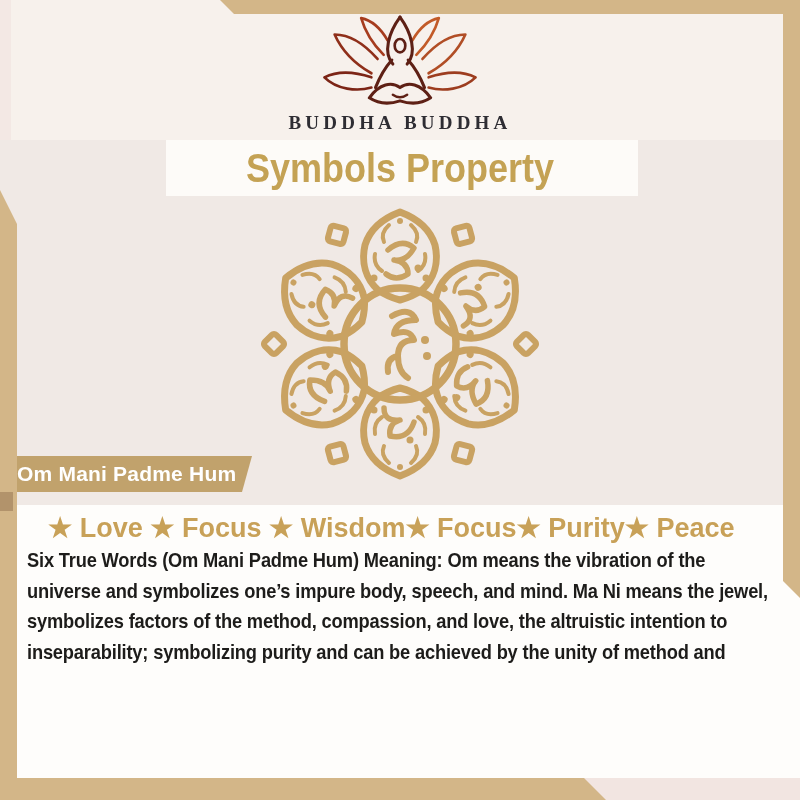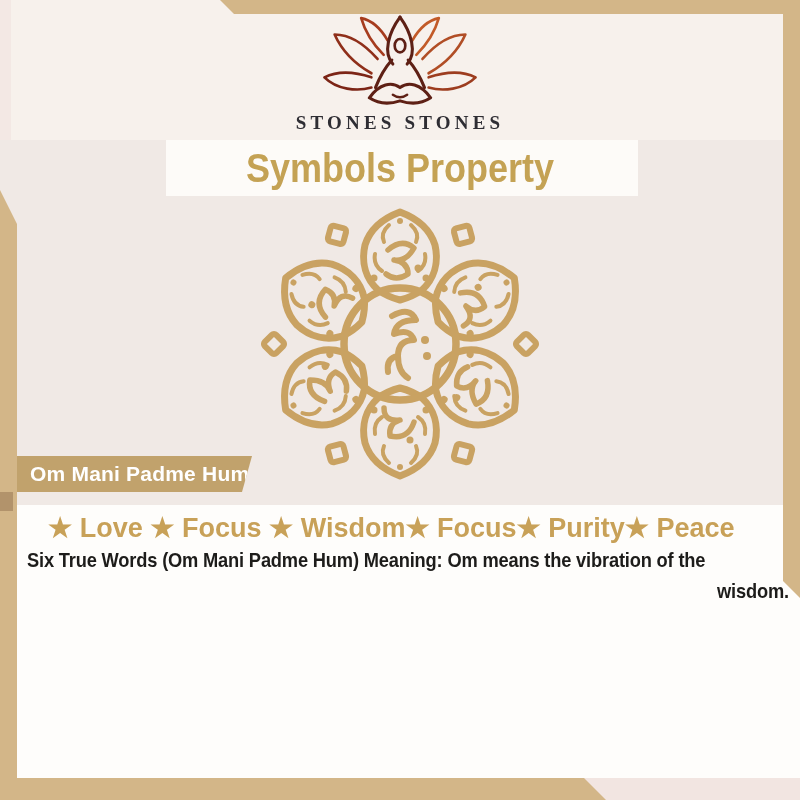--- a/index.html
+++ b/index.html
@@ -31,29 +31,29 @@
     text-align:center;font-family:"Liberation Serif",serif;font-weight:600;
     font-size:19px;letter-spacing:4.2px;color:#2e2d33;}
   #page-title{left:0;top:140px;width:800px;height:56px;line-height:56px;
     text-align:center;font-weight:bold;font-size:40px;color:#c4a254;
     transform:scaleX(.9);}
   
   #mandala{left:252px;top:204px;width:296px;height:281px;}
   
   #om-banner{left:17px;top:456px;width:236px;height:36px;background:#c1a26c;
     clip-path:polygon(0 0,235px 0,225px 36px,0 36px);
-    line-height:36px;padding-left:13px;box-sizing:border-box;
+    line-height:36px;box-sizing:border-box;
     font-weight:bold;font-size:21px;color:#ffffff;letter-spacing:.2px;}
   
   #traits-line{left:0;top:509px;width:800px;height:38px;line-height:38px;
     text-align:left;font-weight:bold;font-size:27px;color:#c8a158;
     white-space:nowrap;padding-left:48px;}
   
   #body-text{left:27px;top:545px;width:773px;color:#1d1c1a;}
-  .body-line{height:30.6px;line-height:30.6px;white-space:nowrap;text-align:right;}
+  .body-line{height:30.6px;line-height:30.6px;white-space:nowrap;}
   .body-line>span{display:inline-block;transform:scaleX(.87);
     transform-origin:0 50%;font-weight:bold;font-size:21px;
     letter-spacing:-.2px;white-space:nowrap;}
 </style>
 </head>
 <body>
 
 <div id="page">
 
   <div class="abs" id="left-pink-strip"></div>
@@ -85,21 +85,21 @@
       <ellipse cx="80" cy="33" rx="5.2" ry="6.6" stroke="#5e2015" stroke-width="2.6"></ellipse>
 
       <path d="M72,47 C64,56 60,64 56,74" stroke="#5e2015" stroke-width="3"></path>
       <path d="M88,47 C96,56 100,64 104,74" stroke="#5e2015" stroke-width="3"></path>
 
       <path d="M50,84 C60,70 72,68 80,74 C88,68 100,70 110,84 C98,92 86,89 80,87 C74,89 62,92 50,84 Z" stroke="#5e2015" stroke-width="3"></path>
       <path d="M73,81 q7,5 14,0" stroke="#5e2015" stroke-width="2.4"></path>
     </svg>
   </div>
 
-  <div class="abs" id="brand-name">STONES STONES</div>
+  <div class="abs" id="brand-name">BUDDHA BUDDHA</div>
 
   <div class="abs" id="page-title">Symbols Property</div>
 
   <div class="abs" id="mandala">
     <svg viewBox="0 0 296 281" width="296" height="281" fill="none" stroke="#c9a262" stroke-linecap="round" stroke-linejoin="round">
 
       <g id="petals">
         <g>
           <g transform="rotate(0 148 140)">
             <path d="M148,8 C164,14 178,25 183,41 C187,59 182,75 170,86 C163,91 156,94 148,96 C140,94 133,91 126,86 C114,75 109,59 113,41 C118,25 132,14 148,8 Z" stroke-width="7"></path>
@@ -203,16 +203,18 @@
   </div>
 
   <div class="abs" id="om-banner">
     <span>Om Mani Padme Hum</span>
   </div>
 
   <div class="abs" id="traits-line">★ Love ★ Focus ★ Wisdom★ Focus★ Purity★ Peace</div>
 
   <div class="abs" id="body-text">
     <div class="body-line"><span>Six True Words (Om Mani Padme Hum) Meaning: Om means the vibration of the</span></div>
-    <div class="body-line"><span>wisdom.</span></div>
+    <div class="body-line"><span>universe and symbolizes one’s impure body, speech, and mind. Ma Ni means the jewel,</span></div>
+    <div class="body-line"><span>symbolizes factors of the method, compassion, and love, the altruistic intention to</span></div>
+    <div class="body-line"><span>inseparability; symbolizing purity and can be achieved by the unity of method and</span></div>
   </div>
 
 </div>
 
 </body></html>

